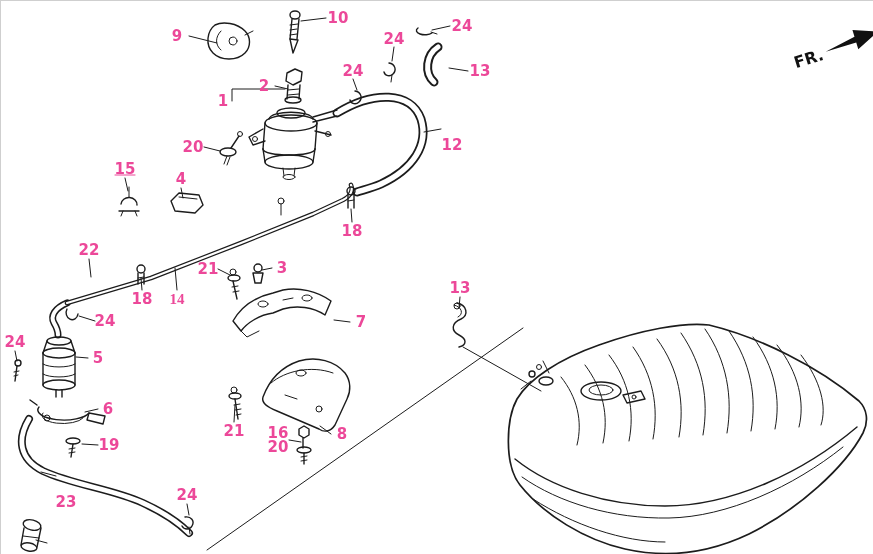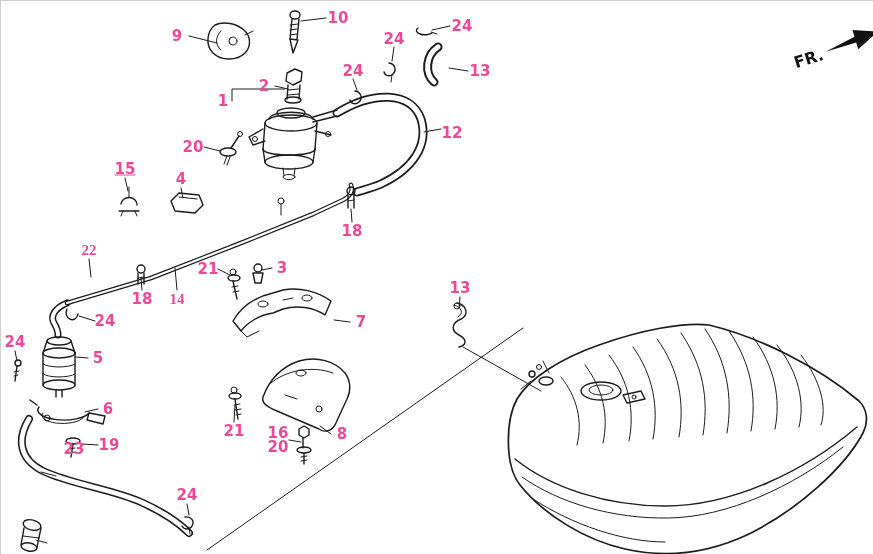--- a/index.html
+++ b/index.html
@@ -308,42 +308,42 @@
 
   <div id="labels">
       <span class="callout" style="left: 176px; top: 35px;">9</span>
       <span class="callout" style="left: 337px; top: 17px;">10</span>
       <span class="callout" style="left: 393px; top: 38px;">24</span>
       <span class="callout" style="left: 461px; top: 25px;">24</span>
       <span class="callout" style="left: 263px; top: 85px;">2</span>
       <span class="callout" style="left: 352px; top: 70px;">24</span>
       <span class="callout" style="left: 479px; top: 70px;">13</span>
       <span class="callout" style="left: 222px; top: 100px;">1</span>
-      <span class="callout" style="left: 451px; top: 132px;">12</span>
+      <span class="callout" style="left: 451px; top: 144px;">12</span>
       <span class="callout" style="left: 192px; top: 146px;">20</span>
       <span class="callout" style="left: 124px; top: 168px; text-decoration: underline;">15</span>
       <span class="callout" style="left: 180px; top: 178px;">4</span>
       <span class="callout" style="left: 351px; top: 230px;">18</span>
-      <span class="callout" style="left: 88px; top: 249px; font-family: Liberation Serif, serif;">22</span>
+      <span class="callout" style="left: 88px; top: 249px;">22</span>
       <span class="callout" style="left: 207px; top: 268px;">21</span>
       <span class="callout" style="left: 281px; top: 267px;">3</span>
       <span class="callout" style="left: 141px; top: 298px;">18</span>
       <span class="callout" style="left: 176px; top: 298px; font-family: Liberation Serif, serif;">14</span>
       <span class="callout" style="left: 104px; top: 320px;">24</span>
       <span class="callout" style="left: 360px; top: 321px;">7</span>
       <span class="callout" style="left: 459px; top: 287px;">13</span>
       <span class="callout" style="left: 97px; top: 357px;">5</span>
       <span class="callout" style="left: 14px; top: 341px;">24</span>
       <span class="callout" style="left: 107px; top: 408px;">6</span>
       <span class="callout" style="left: 233px; top: 430px;">21</span>
       <span class="callout" style="left: 277px; top: 432px;">16</span>
       <span class="callout" style="left: 341px; top: 433px;">8</span>
       <span class="callout" style="left: 108px; top: 444px;">19</span>
       <span class="callout" style="left: 277px; top: 446px;">20</span>
-      <span class="callout" style="left: 65px; top: 448px; margin-left: 8px;">23</span>
+      <span class="callout" style="left: 65px; top: 501px;">23</span>
       <span class="callout" style="left: 186px; top: 494px;">24</span>
       <span class="callout" style="left: 57px; top: 568px;">11</span>
     </div>
 
   <div id="fr">
     <span class="fr-text">FR.</span>
     <svg width="56" height="26" viewBox="0 0 56 26">
       <polygon points="0,16 32,10 32,3 56,12 32,23 32,16" fill="#111"></polygon>
     </svg>
   </div>

